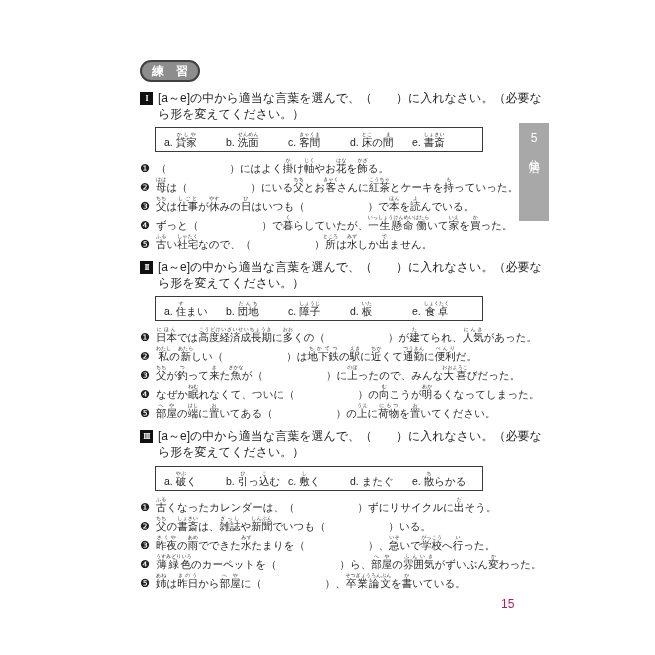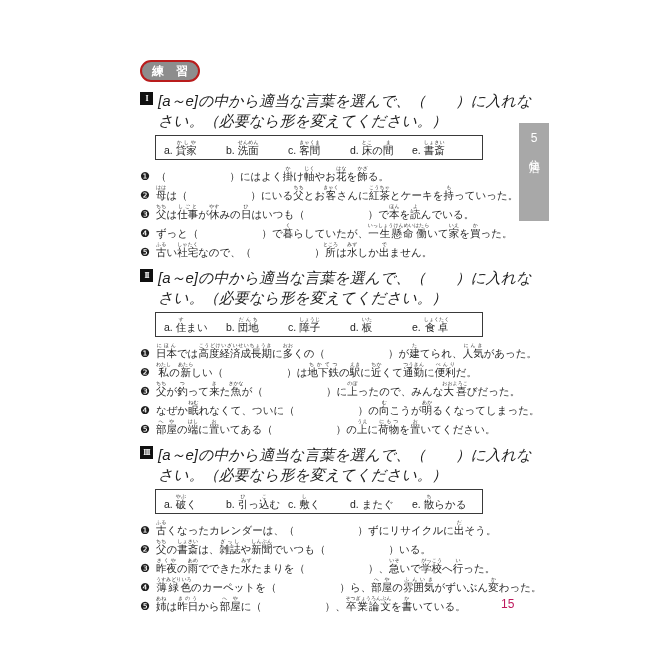--- a/index.html
+++ b/index.html
@@ -6,33 +6,33 @@
   body{
     width:655px;height:655px;background:#ffffff;
     font-family:"Liberation Sans","DejaVu Sans",sans-serif;
     color:#1f1f1f;
   }
   .page{position:relative;width:655px;height:655px;overflow:hidden;background:#fff;}
   .content{position:absolute;left:140px;top:60px;width:402px;}
 
   
   .badge{
-    display:inline-block;background:#8d8d8d;border:2px solid #b91c1c;border-radius:11px;
+    display:inline-block;background:#8d8d8d;border:2px solid #404040;border-radius:11px;
     color:#fff;font-size:12px;font-weight:bold;line-height:16px;padding:1px 10px;text-align:right;
   }
 
   
   .exercise{margin-top:9px;}
   .instr-row{display:flex;gap:5px;align-items:flex-start;}
   .sec-num{
     flex:0 0 auto;background:#101010;color:#fff;width:13px;height:13px;line-height:13px;
     text-align:center;font-size:8px;font-weight:bold;letter-spacing:-1px;margin-top:1px;
     font-family:"Liberation Serif","DejaVu Serif",serif;
   }
-  .instr{margin:0;font-size:15px;line-height:1.3;width:388px;font-style:italic;}
+  .instr{margin:0;font-size:12px;line-height:1.3;width:388px;}
 
   .word-box{
     border:1.5px solid #3a3a3a;margin:5px 0 6px 15px;width:328px;box-sizing:border-box;
     padding:4px 8px 2px 8px;display:flex;
   }
   .opt{flex:1 1 0;display:flex;gap:3px;align-items:flex-end;font-size:10.5px;white-space:nowrap;}
   .opt-letter{line-height:13px;}
   .opt-word{line-height:13px;}
 
   ul.items{list-style:none;margin:3px 0 0 0;padding:0;}

